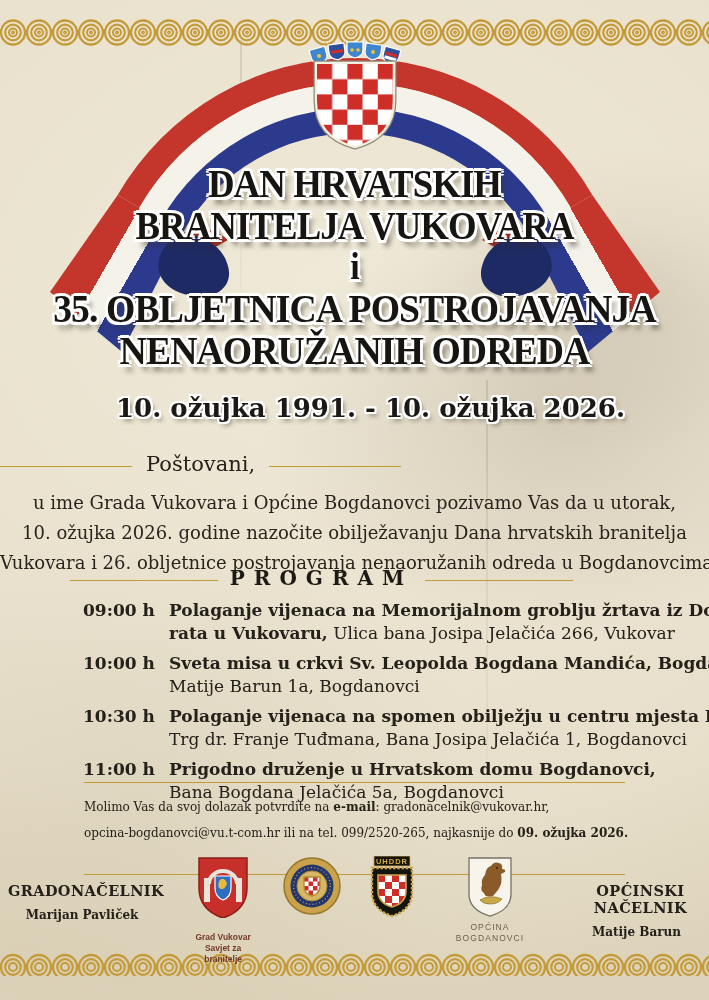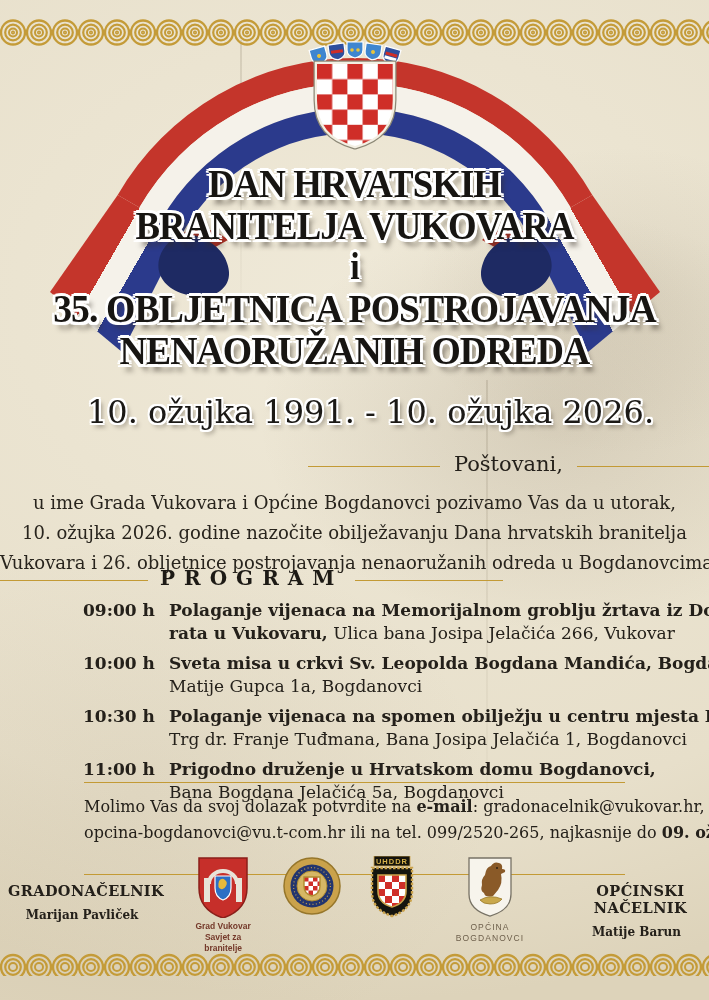--- a/index.html
+++ b/index.html
@@ -24,58 +24,58 @@
     letter-spacing:-1px;line-height:42px;transform:scaleX(.92);transform-origin:50% 50%;
     text-shadow:
       -2.5px -2.5px 0 #fff, 2.5px -2.5px 0 #fff, -2.5px 2.5px 0 #fff, 2.5px 2.5px 0 #fff,
       0 -3px 0 #fff, 0 3px 0 #fff, -3px 0 0 #fff, 3px 0 0 #fff,
       5px 7px 5px rgba(55,48,38,.55);
   }
   .t1,.t2{font-size:40px;}
   .tiny-i{font-size:37px;line-height:40px;}
   .t3,.t4{font-size:41px;}
   .date-line{
-    margin-top:22px;font-family:"DejaVu Serif",serif;font-weight:400;font-size:32px;color:#1b1916;
+    margin-top:22px;font-family:"DejaVu Serif",serif;font-weight:700;font-size:26px;color:#1b1916;
     text-shadow:-1.8px -1.8px 0 #fff,1.8px -1.8px 0 #fff,-1.8px 1.8px 0 #fff,1.8px 1.8px 0 #fff,
       0 -2px 0 #fff,0 2px 0 #fff,-2px 0 0 #fff,2px 0 0 #fff,3px 4px 4px rgba(55,48,38,.5);
     margin-left:32px;
   }
 
   .rule{display:inline-block;height:0;border-top:1.6px solid #c39a35;vertical-align:middle;}
-  .salutation-row{position:absolute;top:452px;left:0;width:709px;text-align:right;z-index:3;}
+  .salutation-row{position:absolute;top:452px;left:0;width:709px;text-align:left;z-index:3;}
   .salutation{font-size:21px;font-weight:500;margin:0 14px;}
   .salutation-row .rule{width:132px;}
 
   .invitation{position:absolute;top:488px;left:0;width:709px;text-align:center;font-size:18px;line-height:30px;color:#28241d;z-index:3;}
   .invitation span{display:block;white-space:nowrap;}
 
-  .program-head-row{position:absolute;top:566px;left:0;width:643px;text-align:left;z-index:3;}
+  .program-head-row{position:absolute;top:566px;left:0;width:643px;text-align:center;z-index:3;}
   .program-head{font-size:20px;font-weight:700;letter-spacing:9px;margin:0 12px;color:#1d1a15;}
   .program-head-row .rule{width:148px;}
 
   .program{position:absolute;top:599px;left:55px;width:620px;z-index:3;font-size:17px;}
   .prog-item{display:flex;margin-bottom:7px;margin-left:28px;}
   .prog-time{width:86px;font-weight:700;flex:none;line-height:23px;}
   .prog-text{line-height:23px;}
   .prog-text span{white-space:nowrap;}
   .pl1{display:block;font-weight:700;}
   .pl2{display:block;}
   .pl2 b{font-weight:700;}
 
   .contact{position:absolute;top:782px;left:84px;width:541px;border-top:1.4px solid #c39a35;border-bottom:1.4px solid #c39a35;
-    padding:11px 0 28px;text-align:left;font-size:16px;line-height:26px;z-index:3;}
+    padding:11px 0 28px;text-align:left;font-size:12px;line-height:26px;z-index:3;}
   .contact .cl{display:block;white-space:nowrap;}
   .contact b{font-weight:700;}
 
   .footer{position:absolute;top:856px;left:0;width:709px;display:flex;justify-content:center;align-items:flex-start;gap:26px;z-index:3;}
   .official{width:168px;text-align:center;margin-top:26px;font-weight:700;}
   .official .role{font-size:14.5px;letter-spacing:.4px;padding-left:8px;}
   .official .name{font-size:12px;margin-top:9px;}
   .logo{display:flex;flex-direction:column;align-items:center;}
-  .logo-caption{font-size:8.5px;font-weight:700;color:#74392a;line-height:11px;text-align:center;margin-top:3px;font-family:"Liberation Sans",sans-serif;}
+  .logo-caption{font-size:8.5px;font-weight:700;color:#74392a;line-height:11px;text-align:center;margin-top:14px;font-family:"Liberation Sans",sans-serif;}
   .logo-caption.muted{color:#6e604c;letter-spacing:1.1px;margin-top:4px;font-weight:400;}
 </style>
 </head>
 <body>
 
 <div class="poster">
 
   <div class="crease" style="left:240px;top:40px;height:260px;"></div>
   <div class="crease" style="left:486px;top:380px;height:420px;"></div>
 
@@ -193,21 +193,21 @@
       <div class="prog-time">09:00 h</div>
       <div class="prog-text">
         <span class="pl1">Polaganje vijenaca na Memorijalnom groblju žrtava iz Domovinskog</span>
         <span class="pl2"><b>rata u Vukovaru,</b><span> Ulica bana Josipa Jelačića 266, Vukovar</span></span>
       </div>
     </div>
     <div class="prog-item">
       <div class="prog-time">10:00 h</div>
       <div class="prog-text">
         <span class="pl1">Sveta misa u crkvi Sv. Leopolda Bogdana Mandića, Bogdanovci,</span>
-        <span class="pl2"><b></b><span>Matije Gupca 1a, Bogdanovci</span></span>
+        <span class="pl2"><b></b><span>Matije Barun 1a, Bogdanovci</span></span>
       </div>
     </div>
     <div class="prog-item">
       <div class="prog-time">10:30 h</div>
       <div class="prog-text">
         <span class="pl1">Polaganje vijenaca na spomen obilježju u centru mjesta Bogdanovaca,</span>
         <span class="pl2"><b></b><span>Trg dr. Franje Tuđmana, Bana Josipa Jelačića 1, Bogdanovci</span></span>
       </div>
     </div>
     <div class="prog-item">

